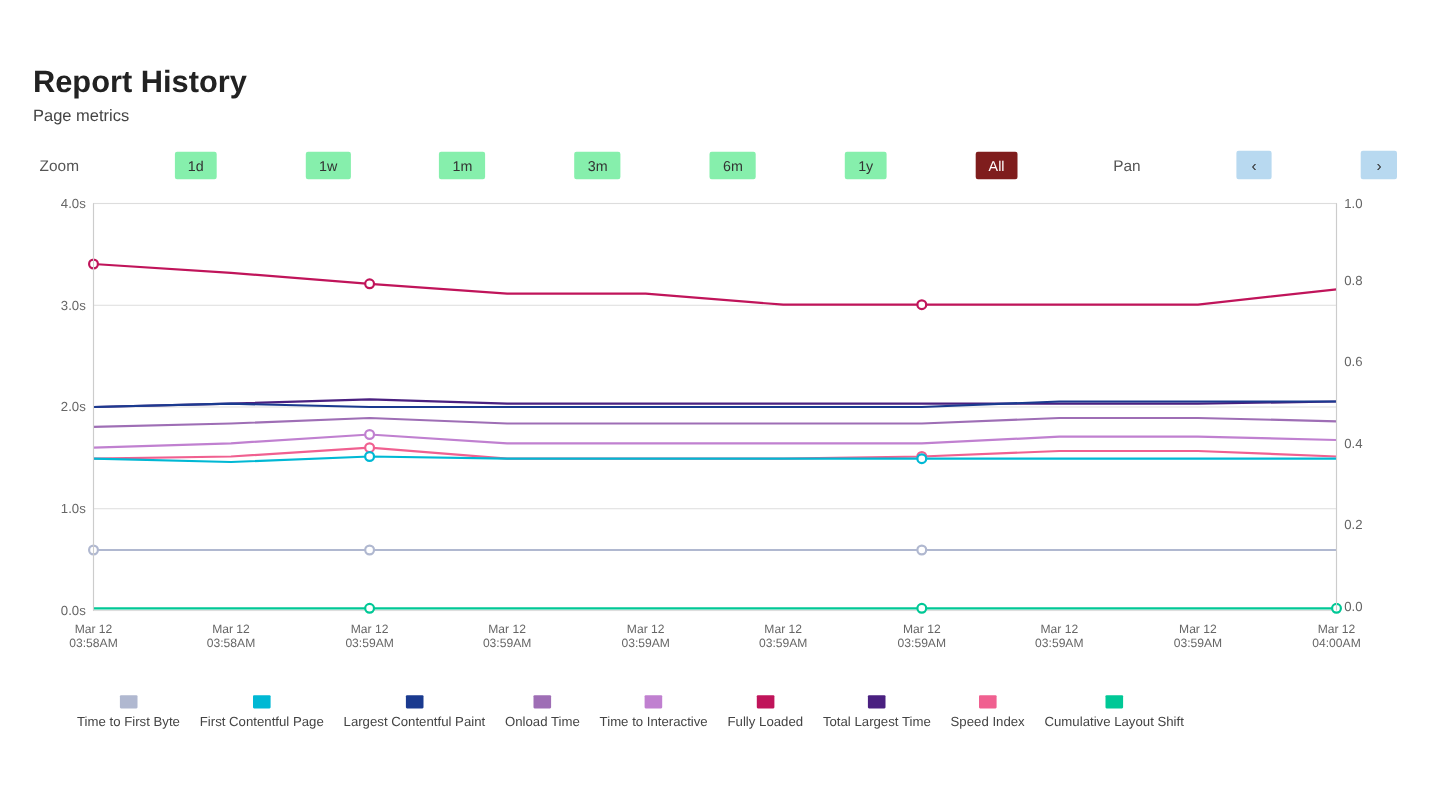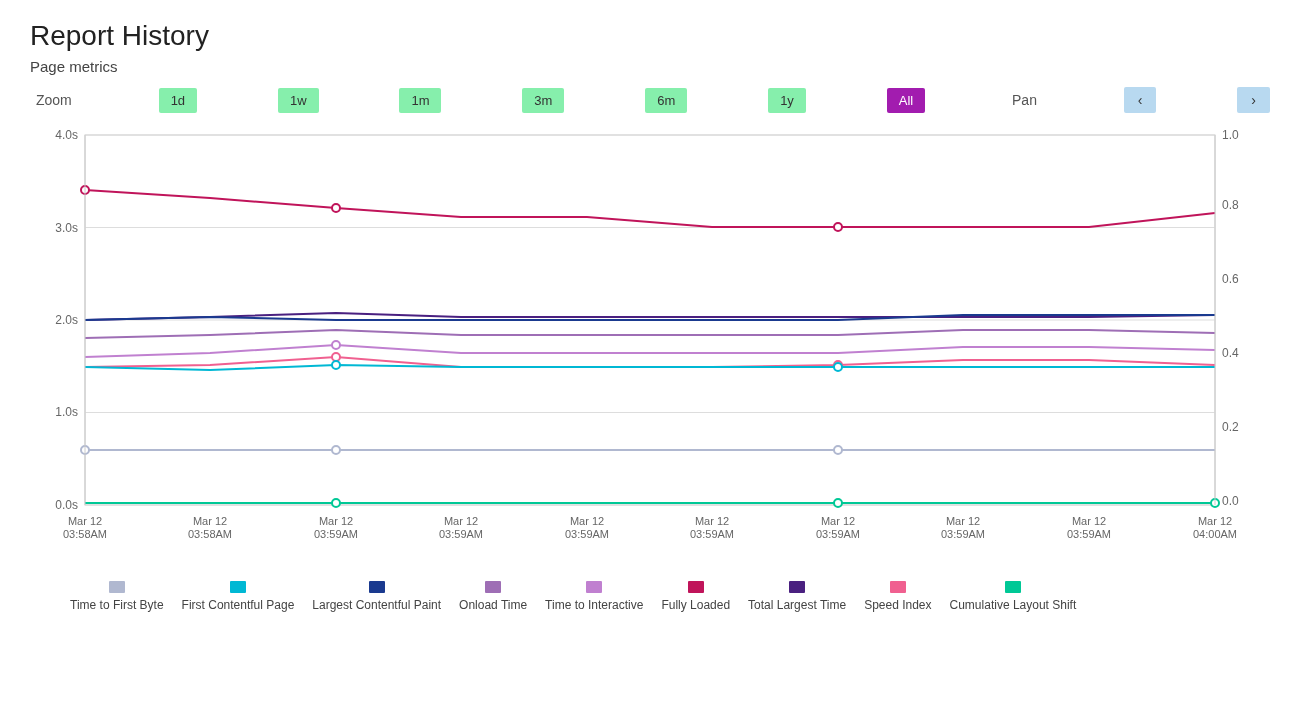--- a/index.html
+++ b/index.html
@@ -6,29 +6,30 @@
     body {
       font-family: Arial, Helvetica, sans-serif;
       background: #fff;
       color: #333;
       padding: 20px 30px;
       width: 1300px;
       min-height: 722px;
     }
     h1 {
       font-size: 28px;
-      font-weight: 400;
+      font-weight: 700;
       color: #222;
       margin-bottom: 6px;
+      margin-top: 39px;
     }
     h2 {
       font-size: 15px;
       font-weight: 400;
       color: #444;
-      margin-bottom: 12px;
+      margin-bottom: 23px;
     }
     .zoom-pan-bar {
       display: flex;
       align-items: center;
       justify-content: space-between;
       gap: 4px;
       margin-bottom: 12px;
     }
     .zoom-label, .pan-label {
       font-size: 14px;
@@ -38,21 +39,21 @@
     .zoom-btn {
       background: #86efac;
       border: none;
       color: #333;
       font-size: 13px;
       padding: 5px 12px;
       cursor: pointer;
       border-radius: 2px;
     }
     .zoom-btn.active {
-      background: #a21caf;
+      background: #7f1d1d;
       color: #fff;
     }
     .pan-btn {
       background: #b8d9f0;
       border: none;
       color: #333;
       font-size: 14px;
       padding: 5px 14px;
       cursor: pointer;
       border-radius: 2px;

